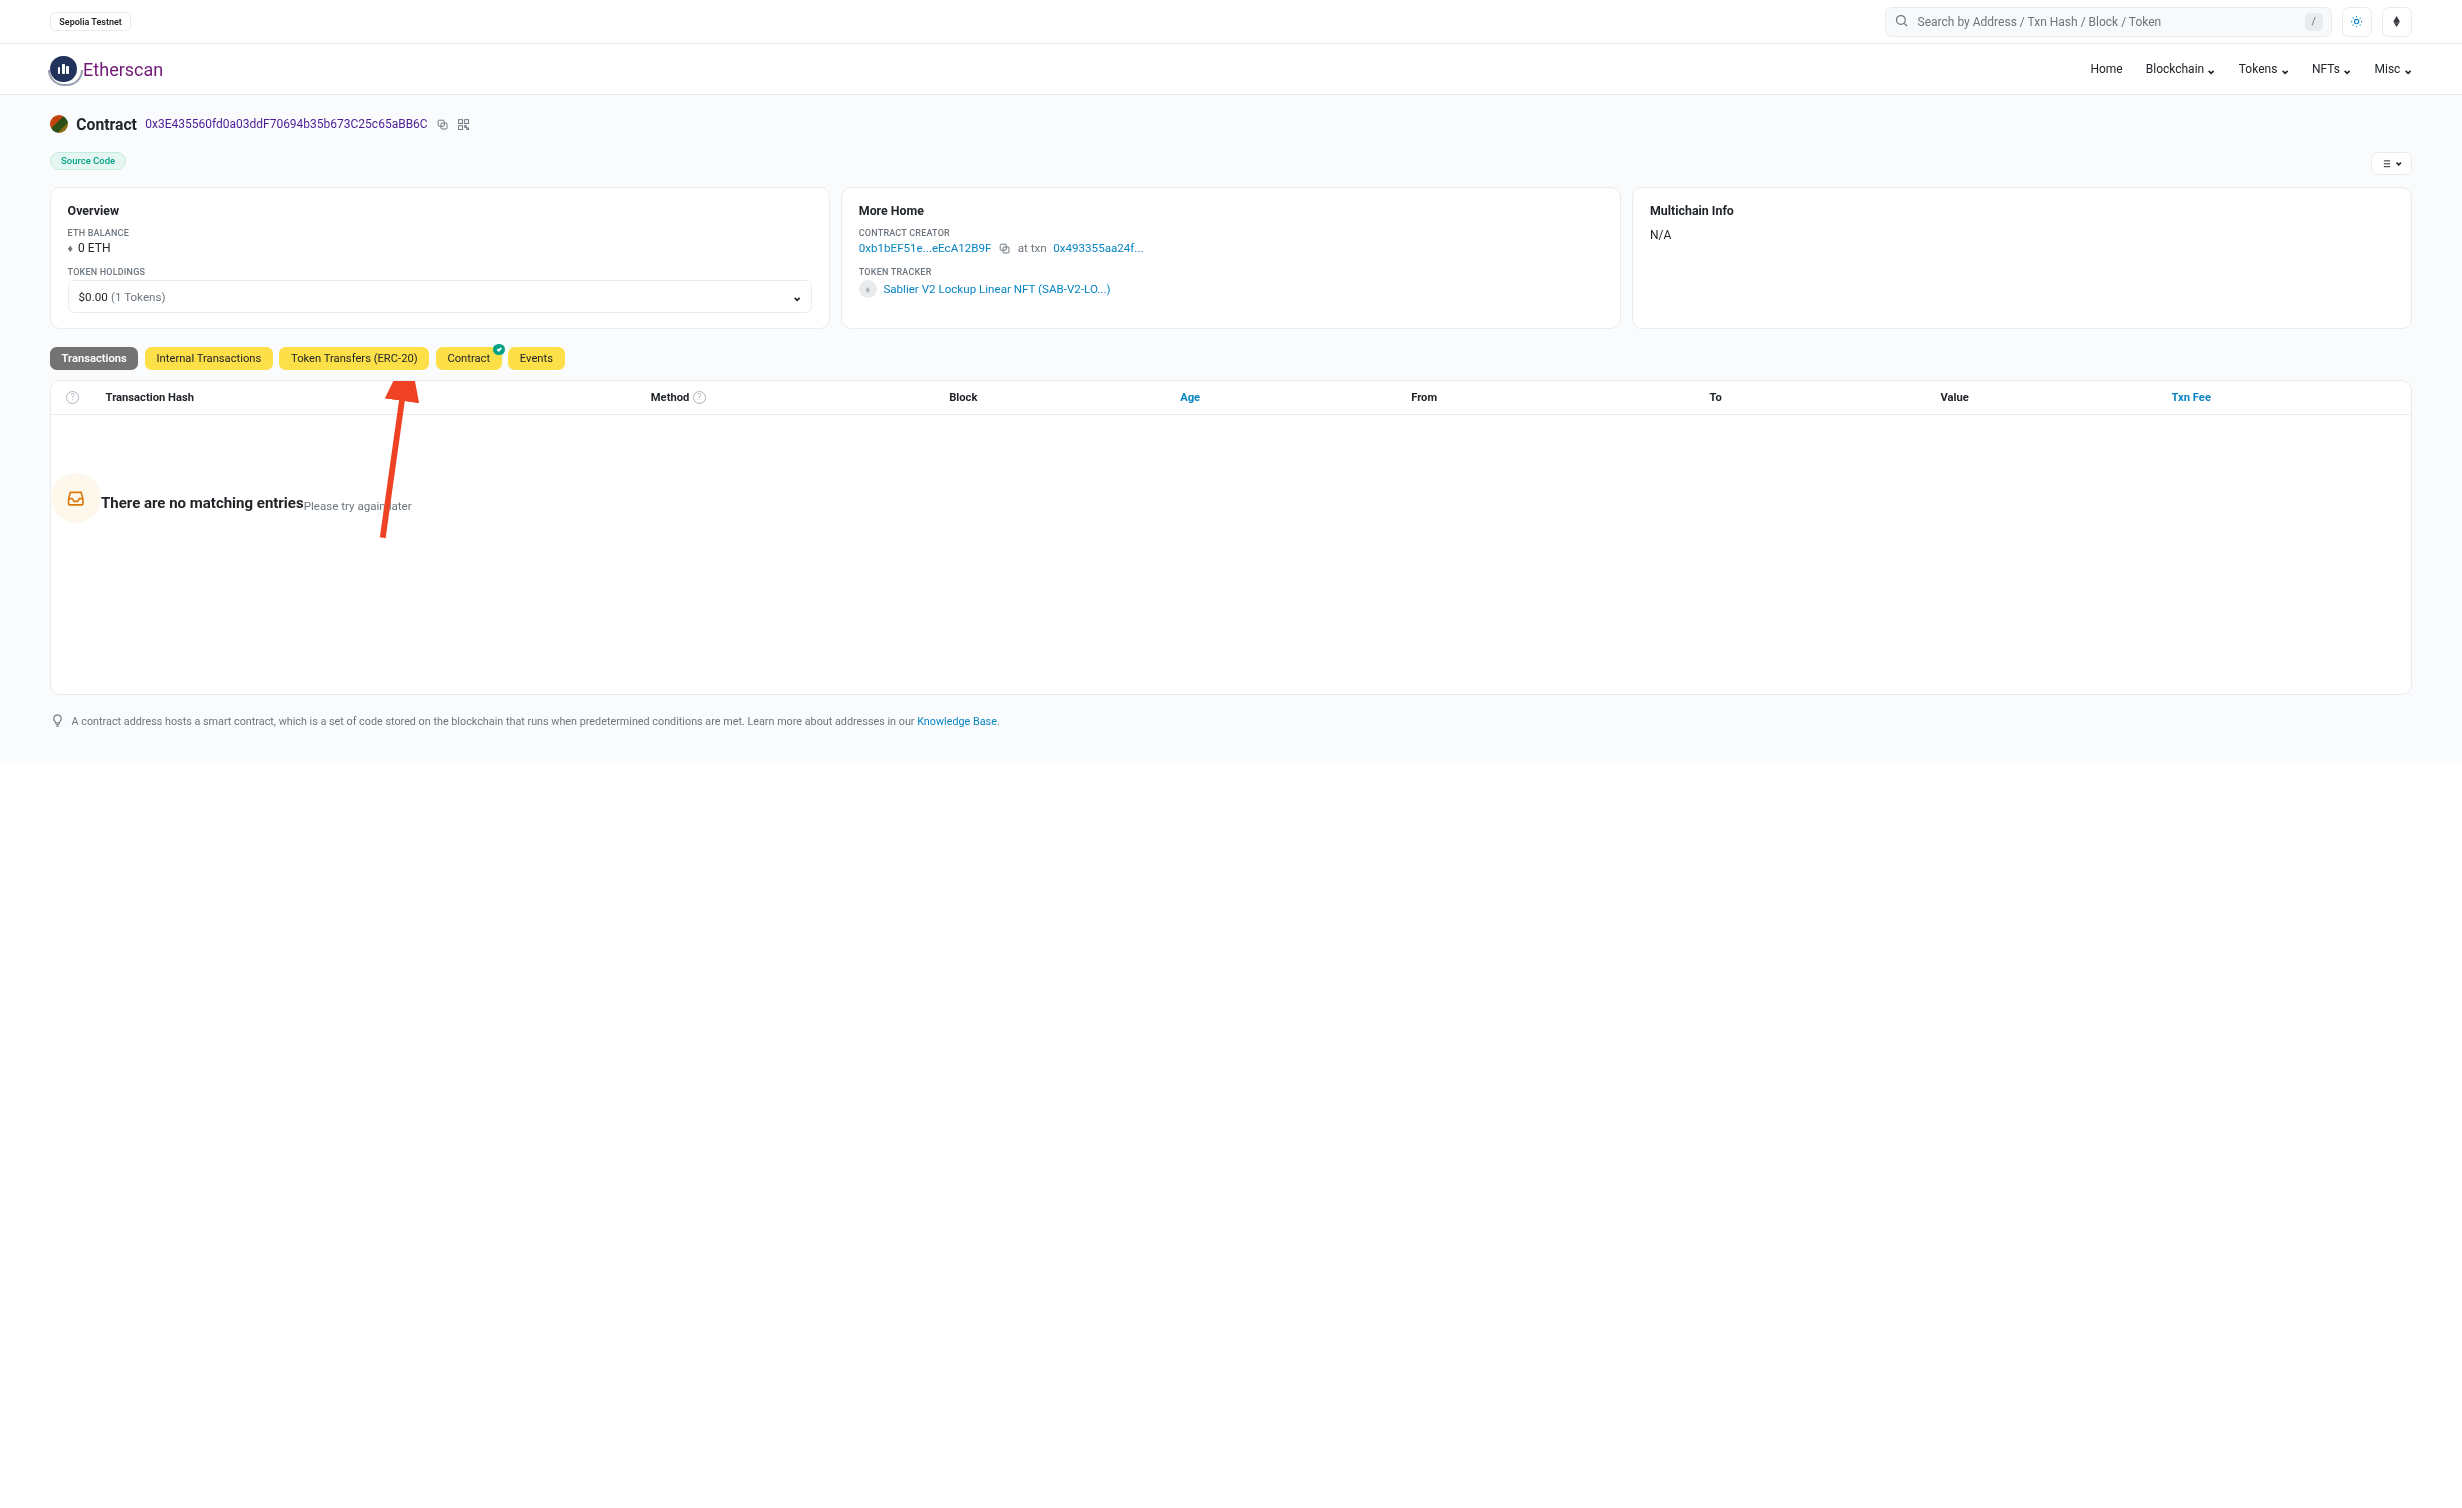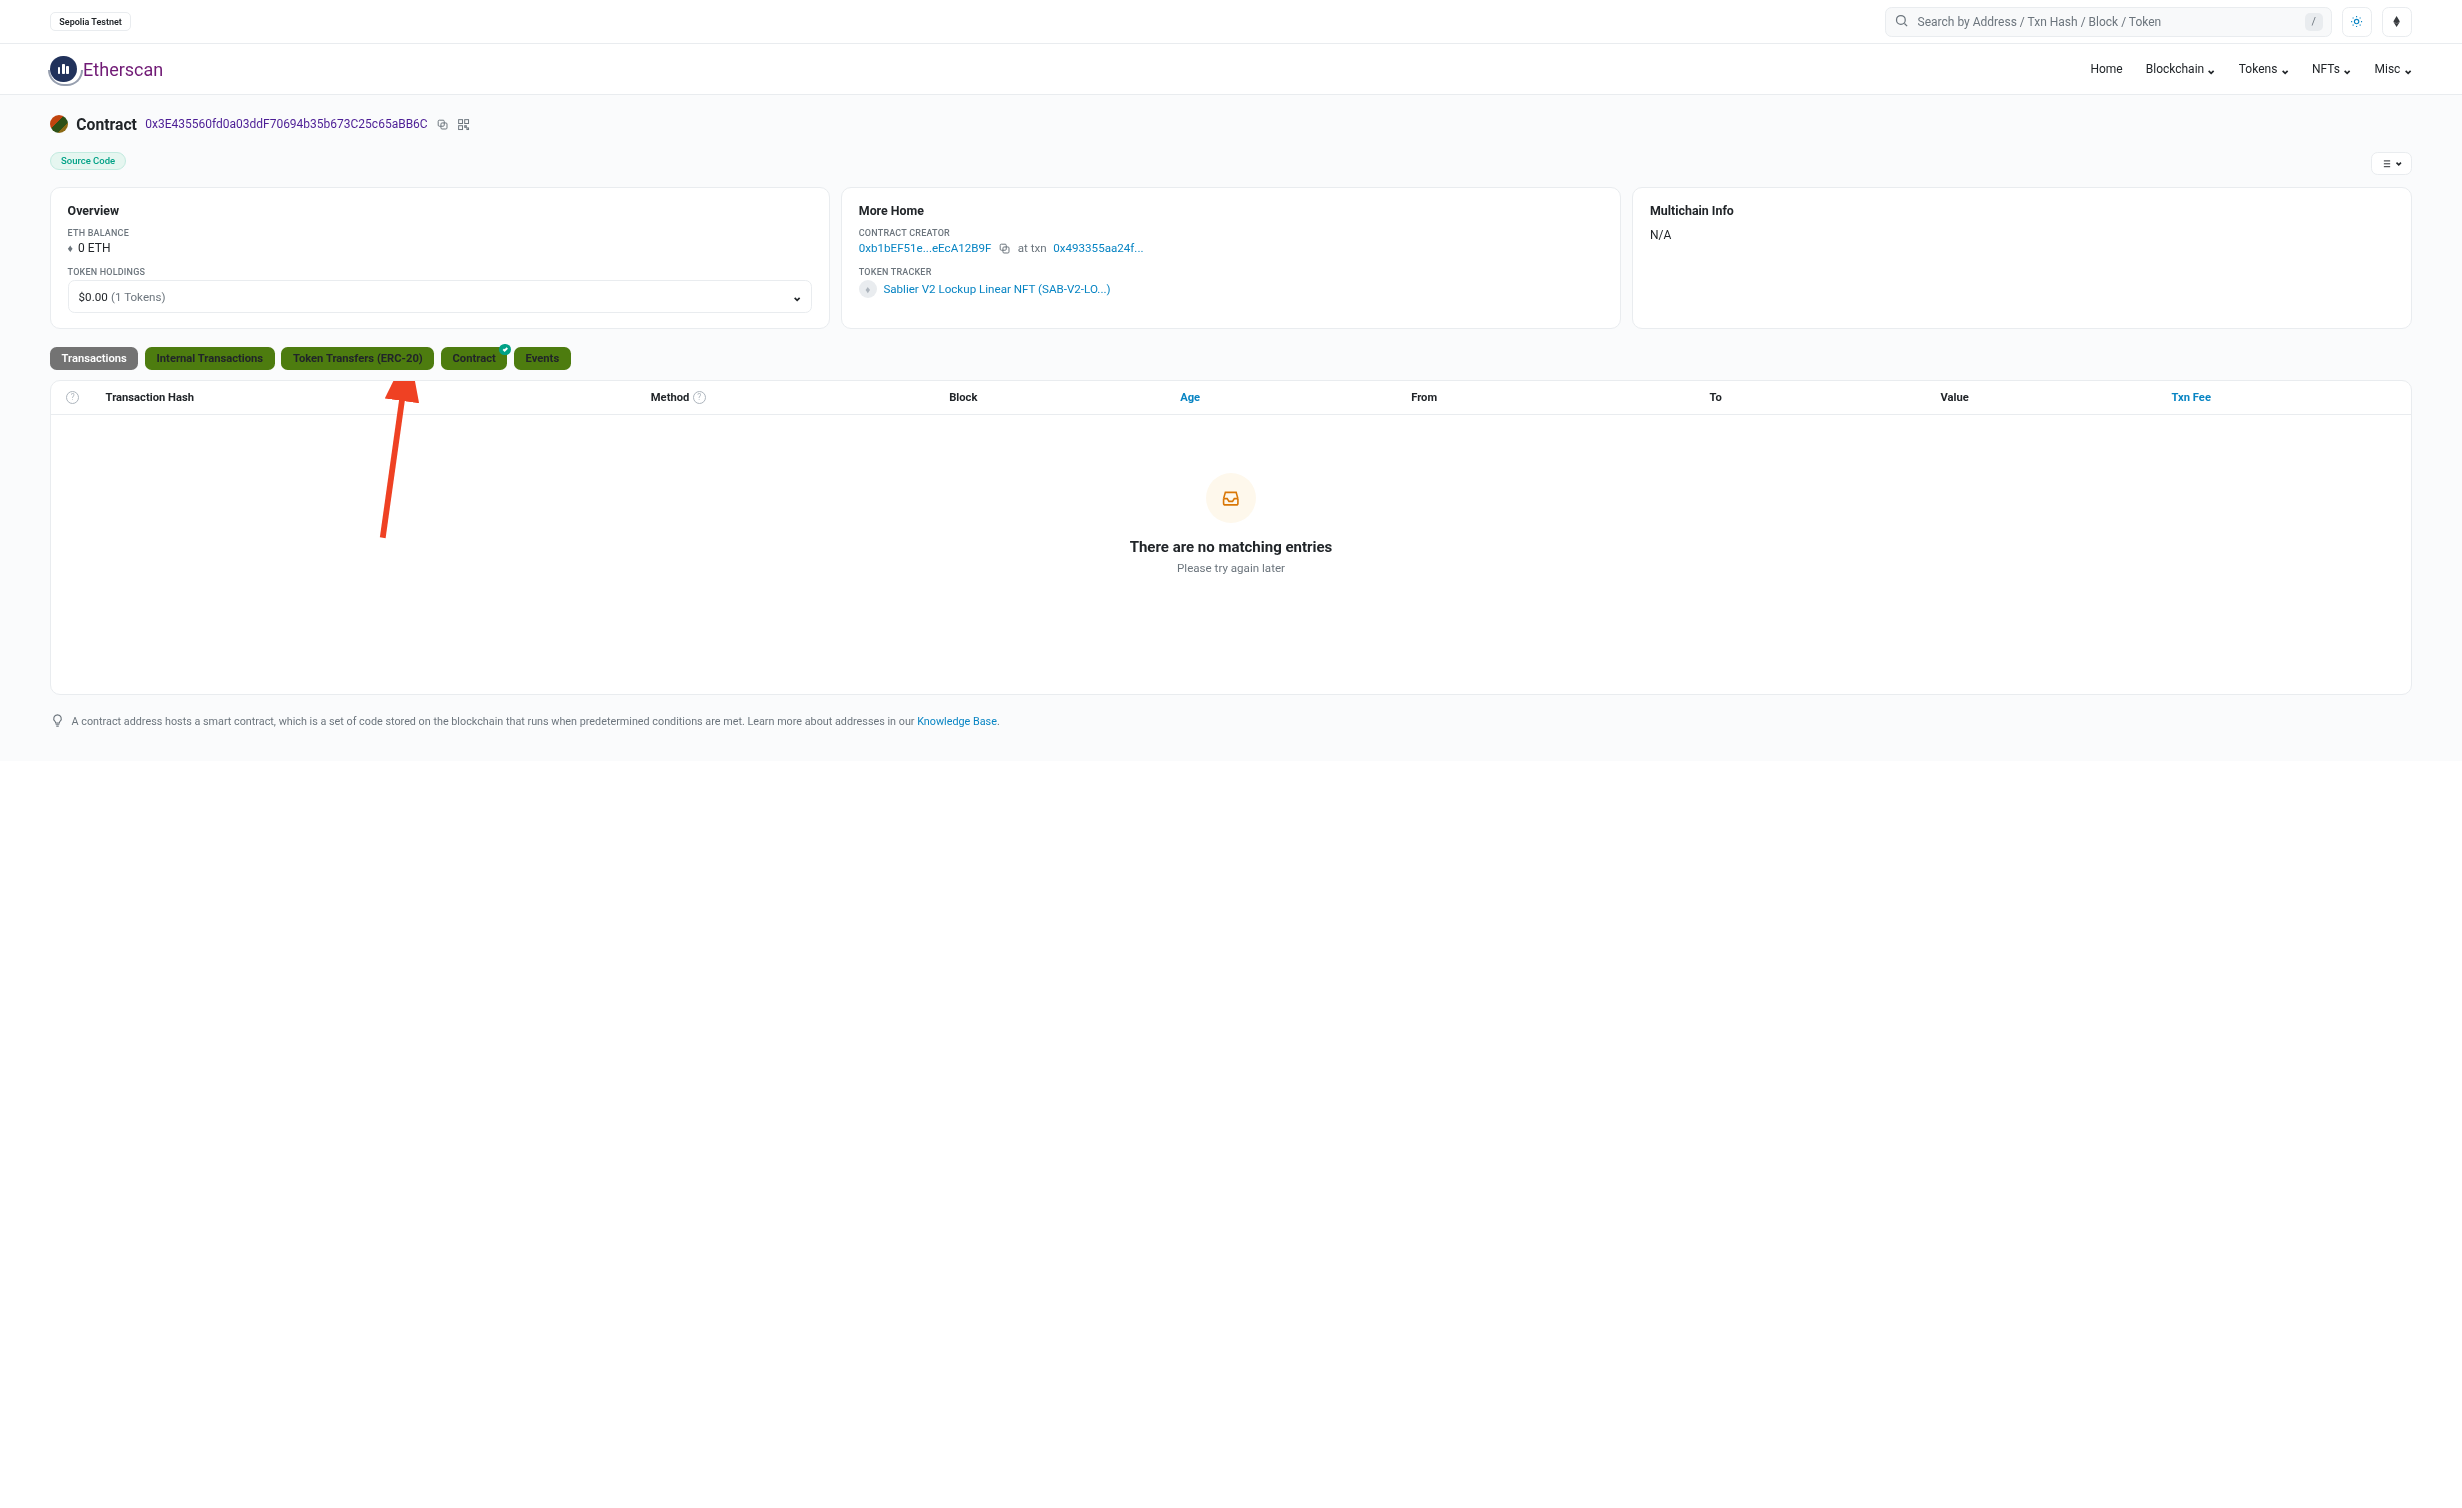--- a/index.html
+++ b/index.html
@@ -55,32 +55,32 @@
 .select{border:0.8px solid #e9ecef;border-radius:6.6px;padding:8.3px 10px;display:flex;align-items:center;cursor:pointer;font-size:11.6px}
 .select .muted{color:#6c757d;margin-left:3.3px}
 .select .caret{margin-left:auto}
 .creator-row{display:flex;align-items:center;gap:6.6px;flex-wrap:wrap;font-size:11.6px}
 .creator-row .muted{color:#6c757d}
 .tracker-row{display:flex;align-items:center;gap:6.6px;font-size:11.6px}
 .token-ico{width:18px;height:18px;border-radius:50%;background:#e9ecef;display:flex;align-items:center;justify-content:center;color:#adb5bd;font-size:10px}
 
 
 .tabs{display:flex;gap:6.6px;margin-bottom:10px;position:relative}
-.tab{background:#4d7c0f;color:#212529;border-radius:6.6px;padding:5px 11.6px;font-size:11.2px;font-weight:700;cursor:pointer;position:relative}
+.tab{background:#fde047;color:#212529;border-radius:6.6px;padding:5px 11.6px;font-size:11.2px;font-weight:400;cursor:pointer;position:relative}
 .tab.active{background:#737373;color:#fff;font-weight:600}
 .verify-dot{position:absolute;top:-3.3px;right:-3.3px;width:11.6px;height:11.6px;border-radius:50%;background:#00a186;display:flex;align-items:center;justify-content:center}
 .verify-dot svg{width:6.6px;height:6.6px;stroke:#fff;stroke-width:3;fill:none}
 
 
 .panel{background:#fff;border:0.8px solid #e9ecef;border-radius:10px;min-height:315px;overflow:hidden;position:relative}
 .thead{display:grid;grid-template-columns:33px 2.4fr 1.3fr 1fr 1fr 1.3fr 1fr 1fr 1fr;gap:6.6px;padding:10px 15px;border-bottom:0.8px solid #e9ecef;font-size:11.2px;font-weight:700}
 .thead .help{width:13.2px;height:13.2px;border:0.8px solid #adb5bd;border-radius:50%;display:flex;align-items:center;justify-content:center;font-size:8.3px;color:#adb5bd;font-weight:400}
 .thead .link{color:#0784c3}
 .th-method{display:flex;align-items:center;gap:3.3px}
-.empty{display:flex;flex-direction:column;align-items:center;justify-content:center;padding:58px 0 50px}
+.empty{display:flex;flex-direction:row;align-items:center;padding:58px 0 50px}
 .empty-ico{width:50px;height:50px;border-radius:50%;background:#fef8ec;display:flex;align-items:center;justify-content:center;margin-bottom:15px}
 .empty-ico svg{width:21.5px;height:21.5px;stroke:#d97706;fill:none;stroke-width:1.8}
 .empty h4{font-size:15px;font-weight:700;margin-bottom:5px}
 .empty p{font-size:11.6px;color:#6c757d}
 
 
 .tip{display:flex;align-items:flex-end;gap:6.6px;font-size:10.8px;color:#6c757d;margin-top:18px}
 .tip svg{width:15px;height:15px;stroke:#6c757d;fill:none;stroke-width:1.8}
 
 

